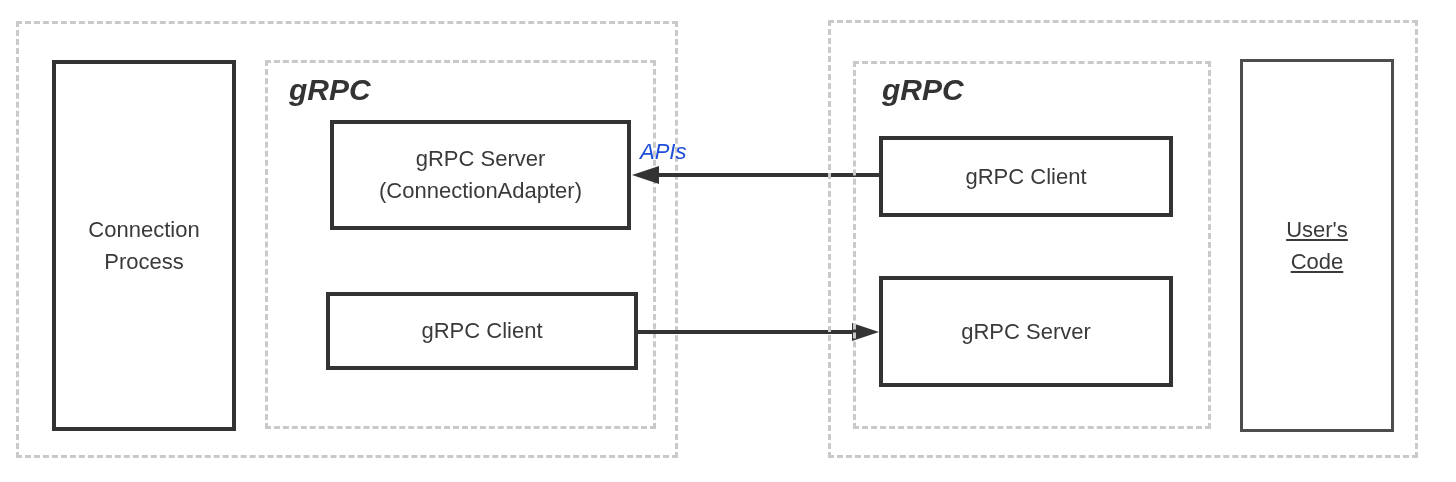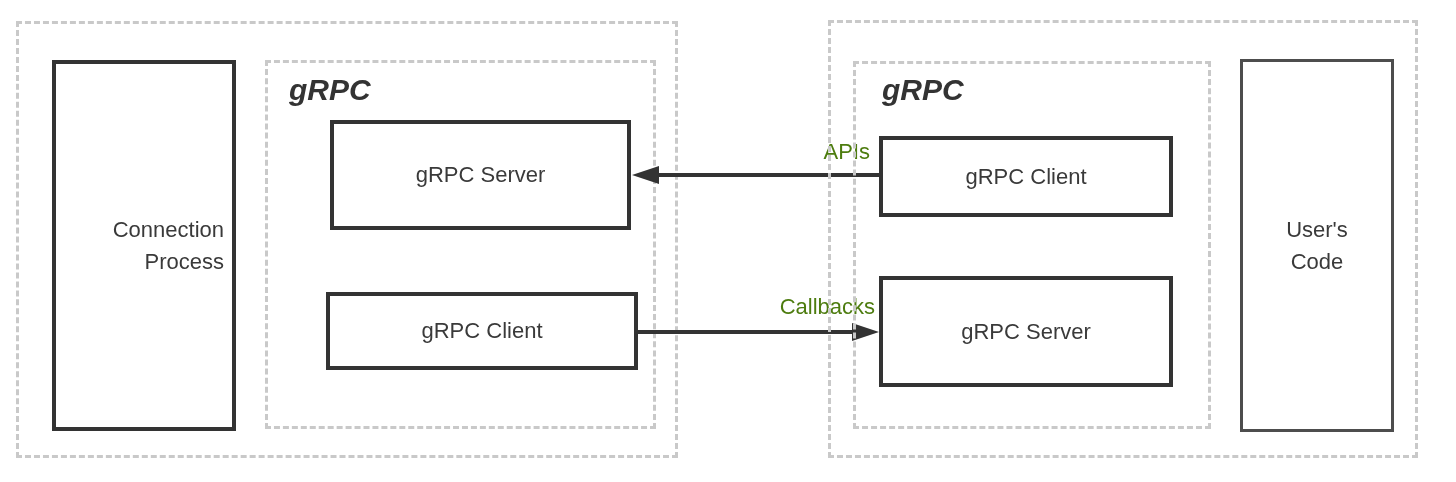--- a/index.html
+++ b/index.html
@@ -61,64 +61,65 @@
   }
   .arrow-head.point-left {
     border-right: 27px solid #333333;
   }
   .arrow-head.point-right {
     border-left: 27px solid #333333;
   }
   .arrow-label {
     position: absolute;
     font-size: 22px;
-    color: #4d7c0f;
-    text-align: right;
+    font-style: italic;
+    color: #1d4ed8;
+    text-align: left;
     white-space: nowrap;
   }
   .wrap-narrow {
     display: inline-block;
     max-width: 100px;
+    text-decoration: underline;
   }
   .wrap-mid {
     display: inline-block;
     max-width: 160px;
-    text-align: right;
   }
 </style>
 </head>
 <body>
 
 <div class="canvas">
 
   <div class="dashed-box" style="left:16px; top:21px; width:662px; height:437px;"></div>
 
   <div class="solid-box" style="left:52px; top:60px; width:184px; height:371px;">
     <span class="wrap-mid">Connection Process</span>
   </div>
 
   <div class="dashed-box" style="left:265px; top:60px; width:391px; height:369px;"></div>
 
   <div class="group-label" style="left:289px; top:73px;">gRPC</div>
 
   <div class="solid-box" style="left:330px; top:120px; width:301px; height:110px;">
     <span>
       <span>gRPC Server</span><br>
+      <span>(ConnectionAdapter)</span>
     </span>
   </div>
 
   <div class="solid-box" style="left:326px; top:292px; width:312px; height:78px;">
     <span>gRPC Client</span>
   </div>
 
   <div class="arrow-label" style="left:640px; top:139px; width:230px;">APIs</div>
   <div class="arrow-line" style="left:650px; top:173px; width:229px;"></div>
   <div class="arrow-head point-left" style="left:632px; top:166px;"></div>
 
-  <div class="arrow-label" style="left:645px; top:294px; width:230px;">Callbacks</div>
   <div class="arrow-line" style="left:637px; top:330px; width:220px;"></div>
   <div class="arrow-head point-right" style="left:852px; top:323px;"></div>
 
   <div class="dashed-box" style="left:828px; top:20px; width:590px; height:438px;"></div>
 
   <div class="dashed-box" style="left:853px; top:61px; width:358px; height:368px;"></div>
 
   <div class="group-label" style="left:882px; top:73px;">gRPC</div>
 
   <div class="solid-box" style="left:879px; top:136px; width:294px; height:81px;">

